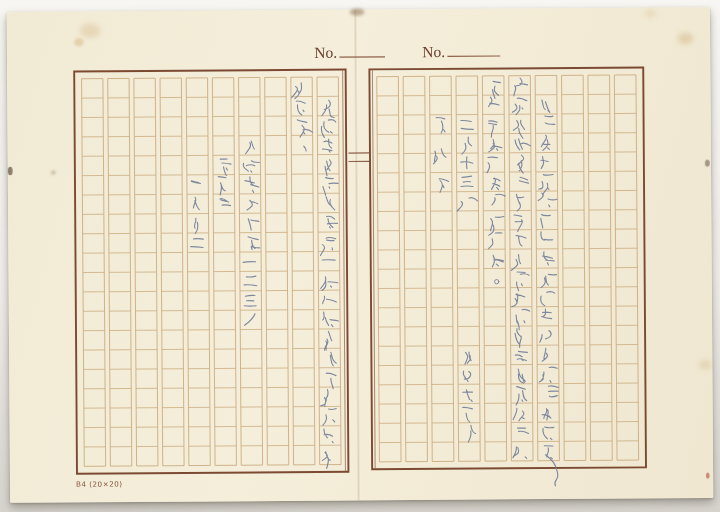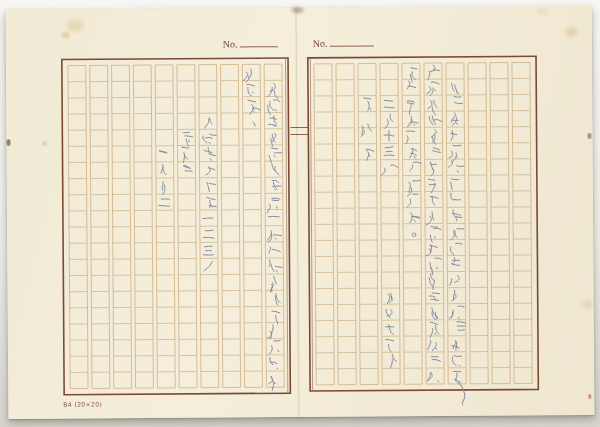--- a/index.html
+++ b/index.html
@@ -19,22 +19,23 @@
     position:absolute;left:289px;top:0;width:3px;height:409px;
     background:linear-gradient(to right,rgba(150,120,85,0),rgba(150,120,85,0.22),rgba(255,255,255,0.15));
     pointer-events:none;
   }
   .crease-notch{
     position:absolute;left:286px;top:-1px;width:12px;height:6px;
     background:rgba(120,90,60,0.45);filter:blur(1.5px);border-radius:50%;
   }
   .no-label{
     position:absolute;height:10px;color:#6b3f2e;
-    font-family:"Liberation Serif",serif;font-size:10px;line-height:9px;
+    font-family:"Liberation Serif",serif;font-size:13px;line-height:9px;
     white-space:nowrap;
+    margin-left:39px;
   }
   .no-label .no-line{
     display:inline-block;height:1px;border-bottom:1px solid #7c4a33;
     vertical-align:baseline;margin-left:2px;opacity:.85;
   }
   .no-label.left{left:217px;top:31px;}
   .no-label.right{left:307px;top:31px;}
   .no-label.left .no-line{width:38px;}
   .no-label.right .no-line{width:44px;}
   svg.page{position:absolute;overflow:visible;}

